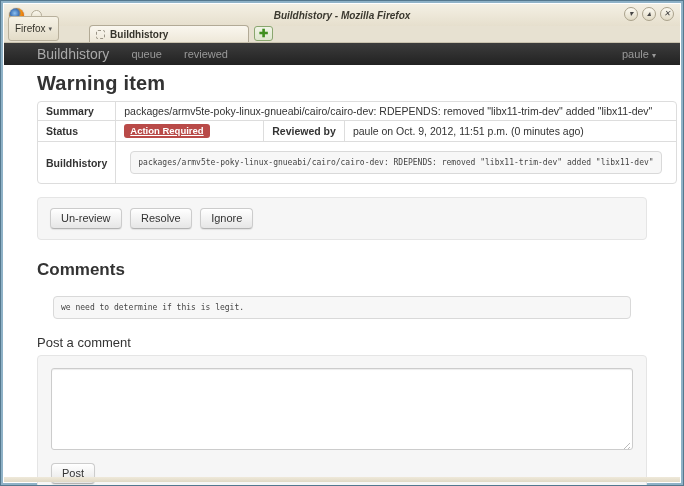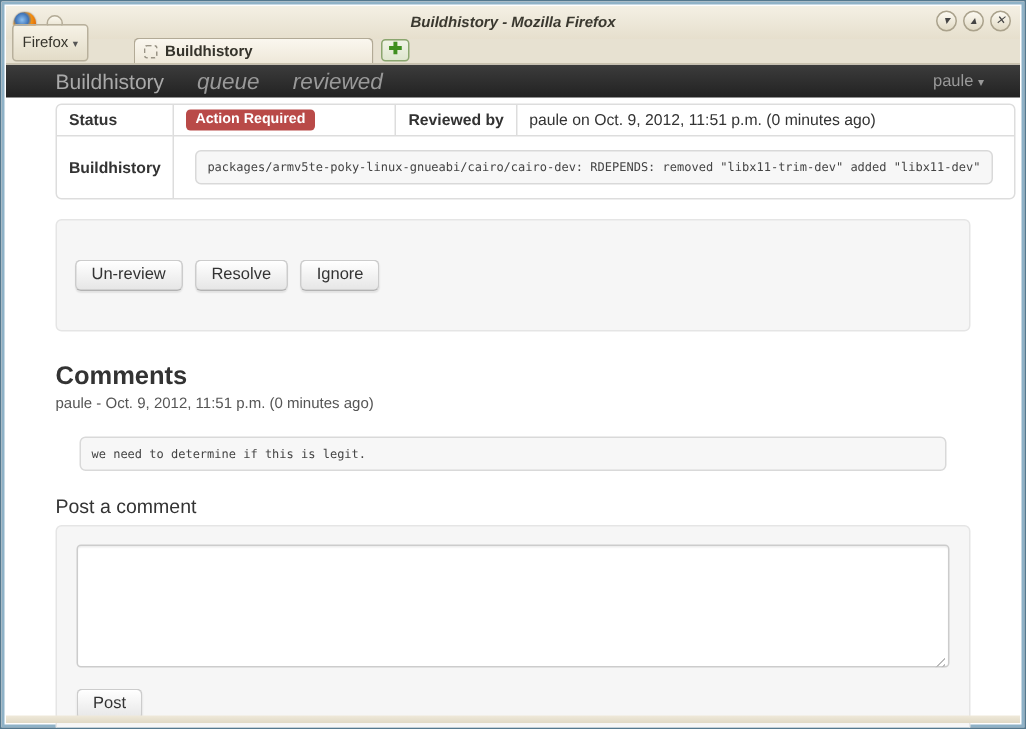--- a/index.html
+++ b/index.html
@@ -65,53 +65,53 @@
     color:#3f8f1f; font-size:11px; font-weight:bold; line-height:13px; text-align:center;
   }
 
   
   .navbar {
     height:22px; margin:0 3px;
     background:linear-gradient(#3c3c3c,#222);
     display:flex; align-items:center;
   }
   .brand { font-size:14px; color:#a9a9a9; margin-left:33px; }
-  .nav-link { font-size:15px; color:#999; margin-left:22px; cursor:pointer;font-style:italic; }
+  .nav-link { font-size:11px; color:#999; margin-left:22px; cursor:pointer; }
   .nav-user { margin-left:auto; margin-right:24px; font-size:11px; color:#999; cursor:pointer; }
   .nav-user .caret { font-size:8px; }
 
   
   .content { padding:4px 36px 0 36px; color:#333; }
   h1.page-title { font-size:20px; font-weight:bold; color:#333; margin:3px 0 6px 0; letter-spacing:.2px; }
 
   table.details {
     width:100%; border-collapse:separate; border-spacing:0;
     border:1px solid #ddd; border-radius:4px;
     font-size:10.5px; color:#333;
   }
   table.details td { border-left:1px solid #ddd; border-top:1px solid #ddd; padding:3px 8px; vertical-align:middle; }
   table.details tr:first-child td { border-top:none; }
   table.details td:first-child { border-left:none; }
   td.lbl { font-weight:bold; width:58px; white-space:nowrap; }
   td.revlbl { font-weight:bold; width:68px; white-space:nowrap; }
   td.badgecell { width:148px; }
   .badge {
     display:inline-block; background:#b94a48; color:#fff;
-    font-size:9.5px; font-weight:bold; padding:1px 6px 2px 6px; border-radius:3px;
+    font-size:9.5px; font-weight:bold; padding:1px 6px 2px 6px; border-radius:3px;text-decoration:underline;
   }
   pre.codeblock {
     font-family:"DejaVu Sans Mono", monospace; font-size:8px; color:#444;
     background:#f7f7f7; border:1px solid #d9d9d9; border-radius:4px;
     padding:6px 7px; white-space:pre; overflow:hidden;
   }
   td.desccell pre { margin:6px; }
 
   .well {
     background:#f6f6f6; border:1px solid #e5e5e5; border-radius:4px;
-    margin-top:13px; padding:26px 12px;
+    margin-top:13px; padding:10px 12px;
   }
   .btn {
     display:inline-block;
     background:linear-gradient(#ffffff,#e6e6e6);
     border:1px solid #ccc; border-bottom-color:#b3b3b3; border-radius:4px;
     box-shadow:inset 0 1px 0 rgba(255,255,255,.6), 0 1px 1px rgba(0,0,0,.08);
     padding:3px 10px 4px 10px; font-size:11px; color:#333; cursor:pointer; margin-right:4px;
   }
 
   h2.comments-title { font-size:17px; font-weight:bold; margin:20px 0 2px 0; }
@@ -171,23 +171,28 @@
     <span class="brand">Buildhistory</span>
     <span class="nav-link">queue</span>
     <span class="nav-link">reviewed</span>
     <span class="nav-user">
       <span>paule</span>
       <span class="caret">▾</span>
     </span>
   </div>
 
   <div class="content">
+    <h1 class="page-title">Warning item</h1>
 
     <table class="details">
       <tbody>
+          <tr>
+        <td class="lbl">Summary</td>
+        <td colspan="3">packages/armv5te-poky-linux-gnueabi/cairo/cairo-dev: RDEPENDS: removed "libx11-trim-dev" added "libx11-dev"</td>
+      </tr>
       <tr>
         <td class="lbl">Status</td>
         <td class="badgecell">
           <span class="badge">Action Required</span>
         </td>
         <td class="revlbl">Reviewed by</td>
         <td>paule on Oct. 9, 2012, 11:51 p.m. (0 minutes ago)</td>
       </tr>
       <tr>
         <td class="lbl">Buildhistory</td>
@@ -199,21 +204,20 @@
       </table>
 
     <div class="well">
       <span class="btn">Un-review</span>
       <span class="btn">Resolve</span>
       <span class="btn">Ignore</span>
     </div>
 
     <h2 class="comments-title">Comments</h2>
     <div>
-      <div class="comment-meta">paule - Oct. 9, 2012, 11:51 p.m. (0 minutes ago)</div>
       <pre class="codeblock comment-body">we need to determine if this is legit.</pre>
     </div>
 
     <h3 class="post-title">Post a comment</h3>
     <div class="well post-well">
       <div class="ta-wrap">
         <textarea class="comment-textarea" style=""></textarea>
         <div class="resize-grip"></div>
       </div>
       <span class="btn post-btn">Post</span>

